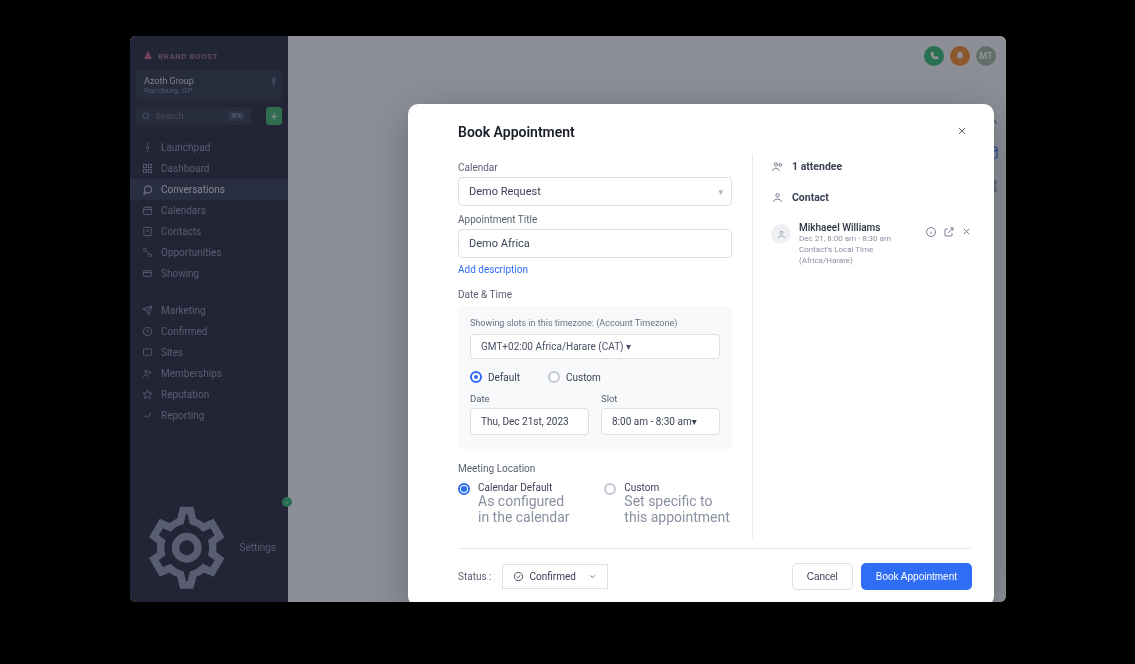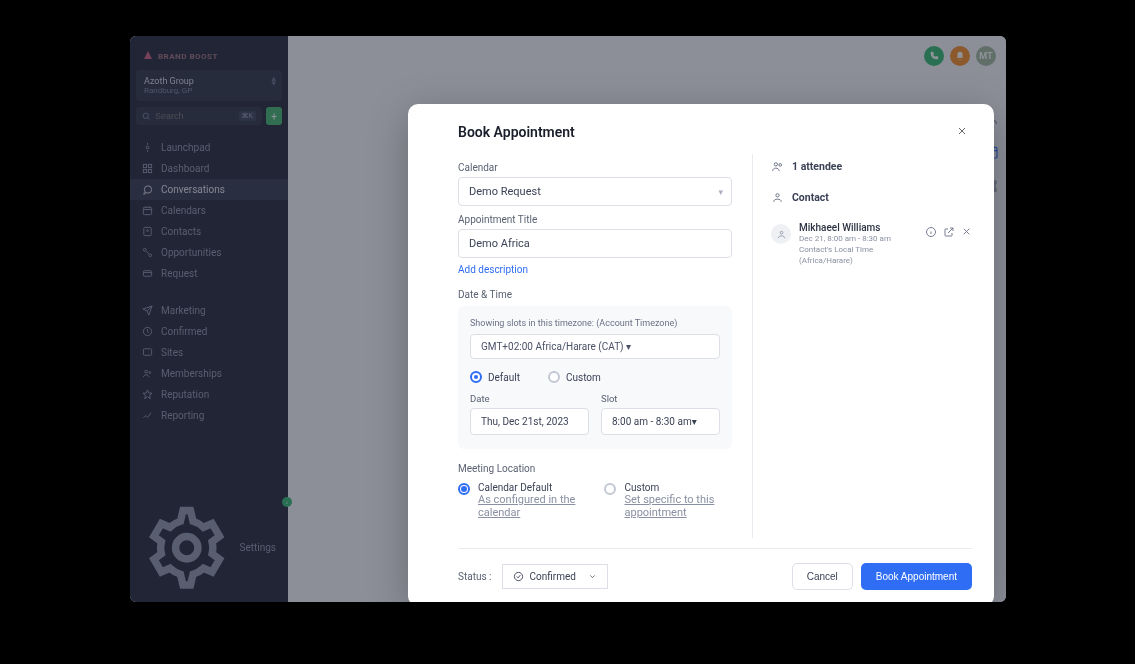--- a/index.html
+++ b/index.html
@@ -8,21 +8,21 @@
 
 
 .sidebar { width: 158px; background: #1e2332; color: #8c93a8; display: flex; flex-direction: column; font-size: 10px; }
 .brand { padding: 14px 12px 8px; display: flex; align-items: center; gap: 4px; }
 .brand-logo { width: 12px; height: 12px; }
 .brand-text { font-size: 8px; font-weight: bold; letter-spacing: 0.5px; color: #a06f7c; }
 .org-block { margin: 0 6px 6px; background: #2a3042; border-radius: 4px; padding: 6px 8px; position: relative; }
 .org-name { font-size: 9px; color: #d5d8e0; }
 .org-sub { font-size: 8px; color: #7a8199; }
 .org-chevrons { position: absolute; right: 6px; top: 6px; color: #636b82; font-size: 9px; display:flex; flex-direction:column; line-height:5px;}
-.search-row { display: flex; gap: 4px; padding: 0 6px 8px; }
+.search-row { display: flex; gap: 15px; padding: 0 6px 8px; }
 .search { flex: 1; background: #2a3042; border-radius: 3px; padding: 4px 6px; display: flex; align-items: center; gap: 4px; color: #7a8199; font-size: 9px; position: relative; }
 .search input { background: transparent; border: none; color: #7a8199; font-size: 9px; width: 50px; outline: none; }
 .kbd { position: absolute; right: 6px; background: #383f55; border-radius: 2px; padding: 1px 3px; font-size: 7px; color: #9ba1b5; }
 .add-btn { width: 16px; height: 18px; background: #3db36a; border-radius: 3px; display: flex; align-items: center; justify-content: center; color: #fff; font-size: 10px; }
 .nav-group { padding: 4px 0; }
 .nav-item { padding: 5px 12px; display: flex; align-items: center; gap: 8px; cursor: pointer; color: #8c93a8; }
 .nav-item.active { background: #2e3548; color: #dfe2eb; }
 .nav-item svg, .nav-item .ico { width: 11px; height: 11px; flex-shrink: 0; }
 .nav-divider { height: 8px; }
 .nav-bottom { margin-top: auto; padding: 10px 12px; display: flex; align-items: center; gap: 8px; position: relative; color: #8c93a8; }
@@ -84,21 +84,21 @@
 .ds-lbl { font-size: 9.5px; color: #5a6172; margin-bottom: 4px; }
 .ds-field { border: 1px solid #dcdfe6; border-radius: 4px; padding: 7px 10px; font-size: 10px; color: #3b4256; background:#fff; position: relative; }
 .loc-row { display: flex; gap: 28px; margin-top: 8px; }
 .loc-opt { display: flex; gap: 8px; align-items: flex-start; }
 .loc-opt .dot { width: 12px; height: 12px; border-radius: 50%; border: 2px solid #c3c8d4; margin-top: 1px; flex-shrink: 0; }
 .loc-opt .dot.sel { border-color: #2f6df5; }
 .loc-opt .dot.sel::after { content: ''; position: absolute; width: 6px; height: 6px; background: #2f6df5; border-radius: 50%; margin: 1px 0 0 1px; }
 .loc-opt .dot.sel { position: relative; }
 .loc-opt .dot.sel::after { inset: 1px; position: absolute; margin: 0; }
 .loc-txt { font-size: 10px; color: #3b4256; }
-.loc-sub { font-size: 11px; color: #8a90a2; text-decoration: underline; }
+.loc-sub { font-size: 14px; color: #8a90a2; }
 
 
 .rc-row { display: flex; align-items: center; gap: 8px; padding: 6px 0 12px; font-size: 10.5px; color: #3b4256; font-weight: 700; }
 .rc-row svg { width: 13px; height: 13px; color: #6a7186; }
 .contact-block { display: flex; gap: 8px; padding: 6px 0; position: relative; }
 .avatar-sm { width: 20px; height: 20px; border-radius: 50%; background: #eef0f4; display: flex; align-items: center; justify-content: center; color: #8a90a2; margin-top: 2px; flex-shrink: 0; }
 .c-name { font-size: 10px; color: #2d3344; font-weight: 500; }
 .c-sub { font-size: 8px; color: #8a90a2; line-height: 1.4; }
 .c-icons { position: absolute; right: 0; top: 10px; display: flex; gap: 6px; color: #6a7186; }
 .c-icons span { font-size: 11px; cursor: pointer; }
@@ -186,21 +186,21 @@
             <circle cx="18" cy="18" r="3"></circle>
             <path d="M9 9l6 6"></path>
           </svg>
           <span>Opportunities</span>
         </div>
       <div class="nav-item">
           <svg class="ico" viewBox="0 0 24 24" fill="none" stroke="currentColor" stroke-width="2">
             <rect x="3" y="6" width="18" height="12" rx="2"></rect>
             <path d="M3 10h18"></path>
           </svg>
-          <span>Request</span>
+          <span>Showing</span>
         </div>
     </div>
     <div class="nav-divider"></div>
     <div class="nav-group">
       <div class="nav-item">
           <svg class="ico" viewBox="0 0 24 24" fill="none" stroke="currentColor" stroke-width="2">
             <path d="M22 2 11 13M22 2 15 22l-4-9-9-4 20-7z"></path>
           </svg>
           <span>Marketing</span>
         </div>

